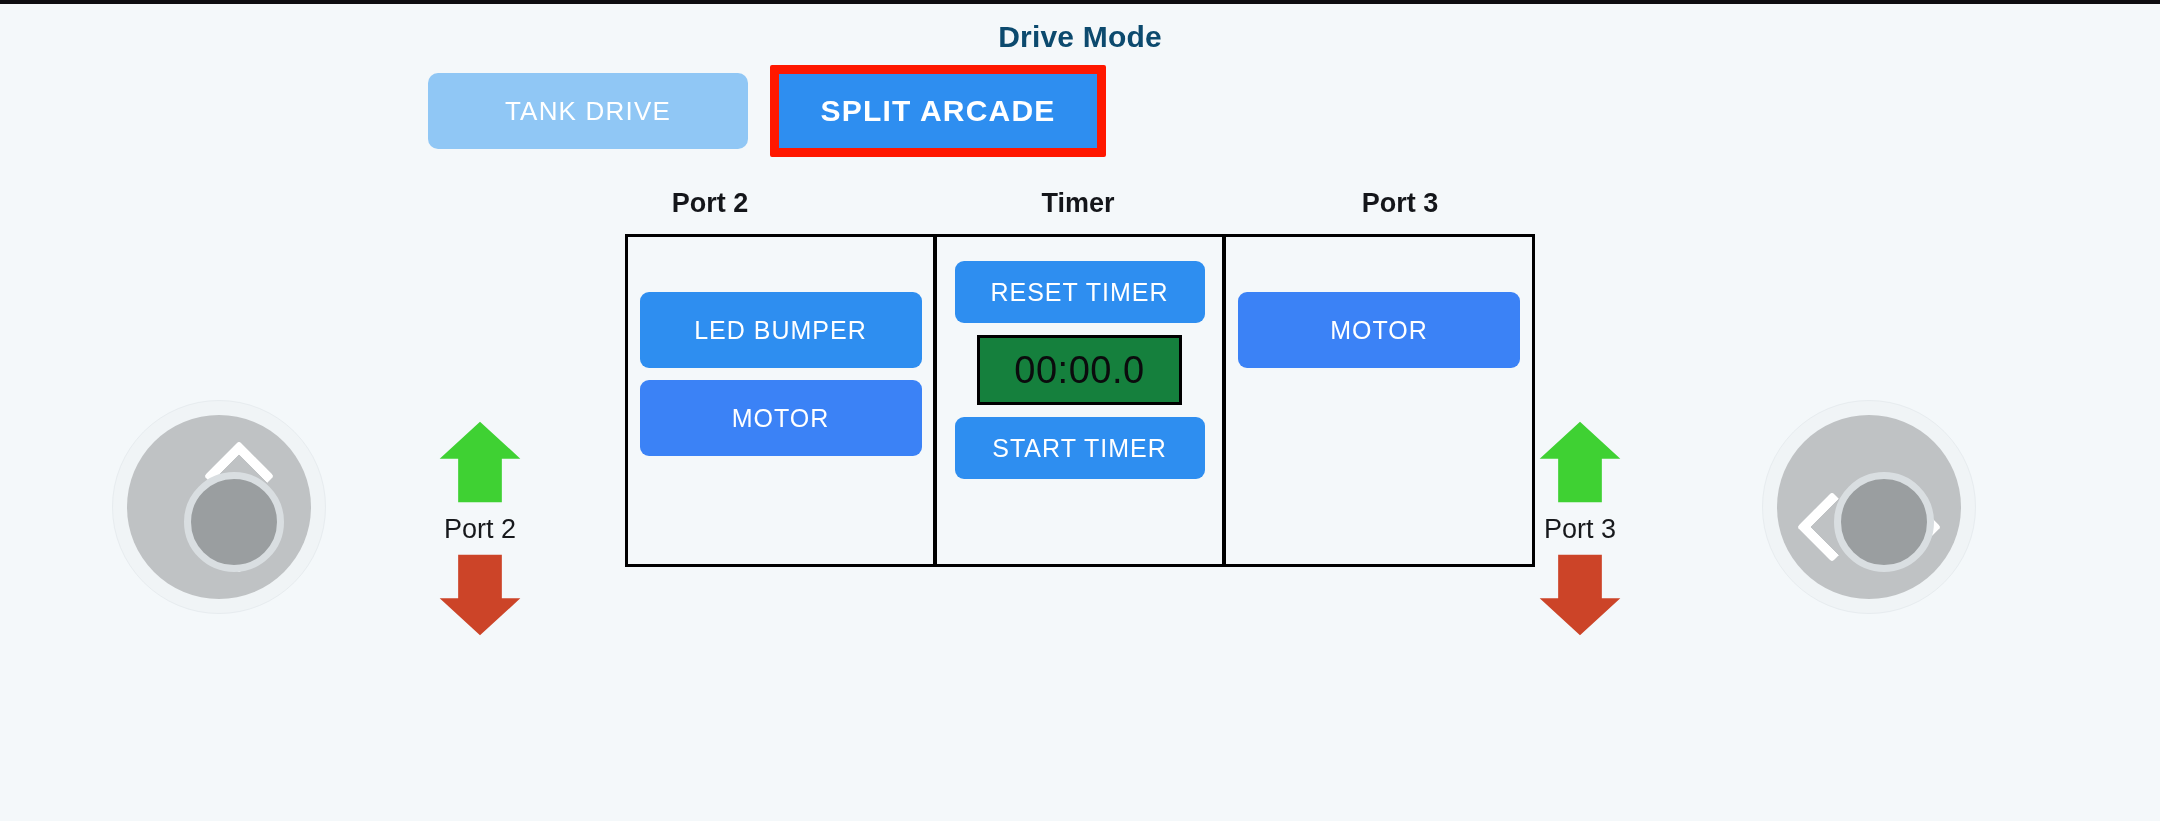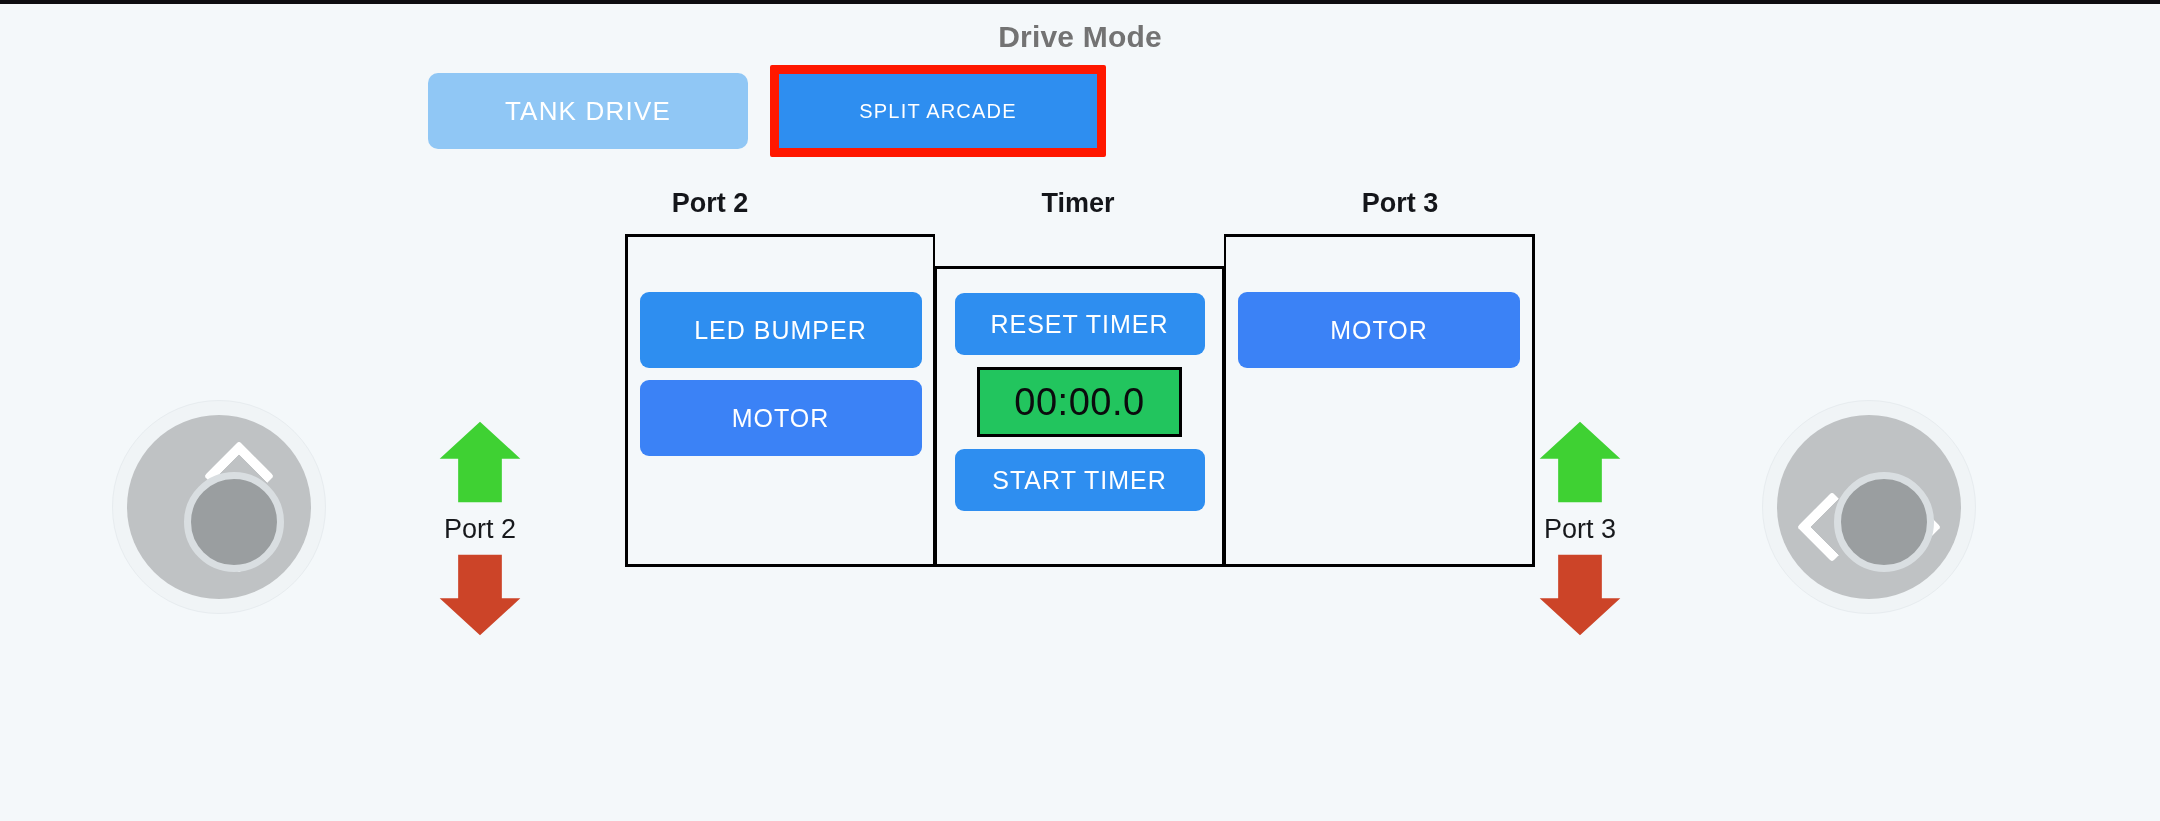--- a/index.html
+++ b/index.html
@@ -24,21 +24,21 @@
 
   
   #drive-mode-title {
     position: absolute;
     top: 20px;
     left: 0;
     width: 2160px;
     text-align: center;
     font-size: 30px;
     font-weight: bold;
-    color: #737373;
+    color: #0c4a6e;
     letter-spacing: 0.2px;
   }
   #drive-mode-bar {
     position: absolute;
     top: 73px;
     left: 428px;
     width: 1320px;
     height: 76px;
     display: flex;
     align-items: center;
@@ -69,25 +69,26 @@
     width: 336px;
     height: 92px;
     border: 9px solid #ff1800;
     border-radius: 2px;
   }
   .mode-btn.active-wrap .inner {
     width: 100%;
     height: 100%;
     background: #2e8ef0;
     color: #ffffff;
-    font-size: 20px;
+    font-size: 30px;
     letter-spacing: 1.2px;
     display: flex;
     align-items: center;
     justify-content: center;
+    font-weight: bold;
   }
 
   
   .col-label {
     position: absolute;
     top: 188px;
     font-size: 27px;
     font-weight: bold;
     color: #14161a;
     text-align: center;
@@ -108,21 +109,21 @@
   }
   .panel-col {
     border: 3px solid #000000;
     box-sizing: border-box;
     display: flex;
     flex-direction: column;
     align-items: center;
     background: #f4f8fa;
   }
   #col-port2 { width: 310px; border-right-width: 2px; }
-  #col-timer { width: 289px; border-left-width: 2px; border-right-width: 2px; margin-top: 32px; }
+  #col-timer { width: 289px; border-left-width: 2px; border-right-width: 2px; }
   #col-port3 { width: 311px; border-left-width: 2px; }
 
   .port-btn {
     width: 282px;
     height: 76px;
     border: none;
     border-radius: 9px;
     color: #ffffff;
     font-size: 25px;
     letter-spacing: 1px;
@@ -154,21 +155,21 @@
     align-items: center;
     justify-content: center;
     cursor: pointer;
   }
   #reset-timer-button { margin-top: 24px; }
   #timer-display {
     margin-top: 12px;
     width: 205px;
     height: 70px;
     border: 3px solid #000000;
-    background: #22c55e;
+    background: #15803d;
     box-sizing: border-box;
     display: flex;
     align-items: center;
     justify-content: center;
     font-size: 38px;
     color: #0b0b0d;
     letter-spacing: 0.5px;
   }
   #start-timer-button { margin-top: 12px; }
 

